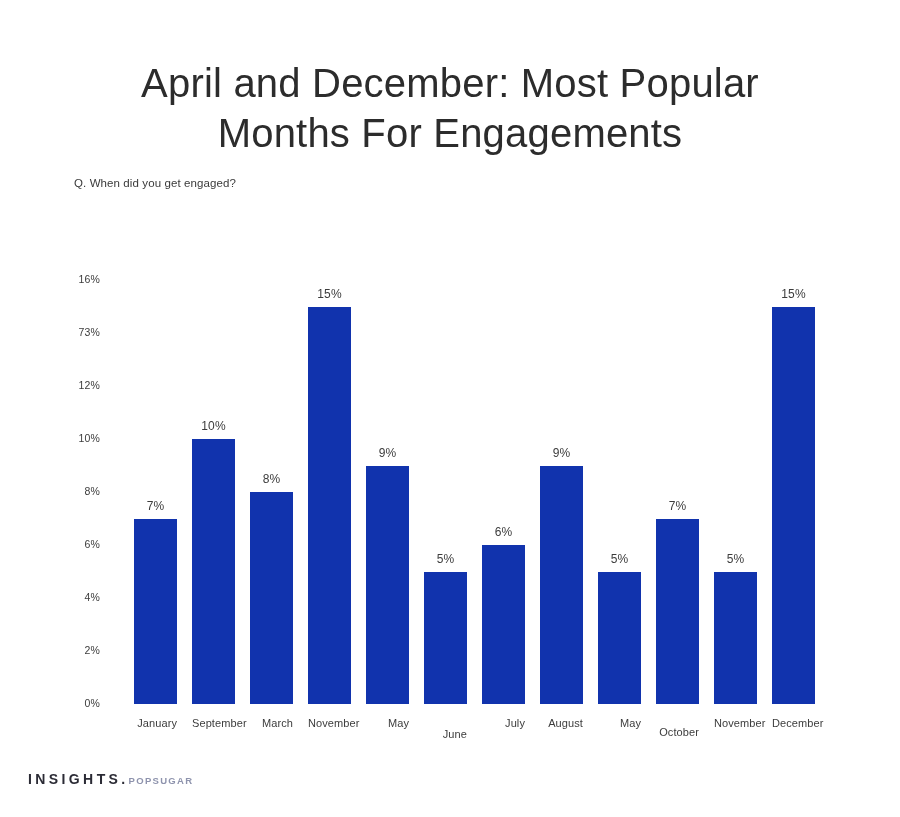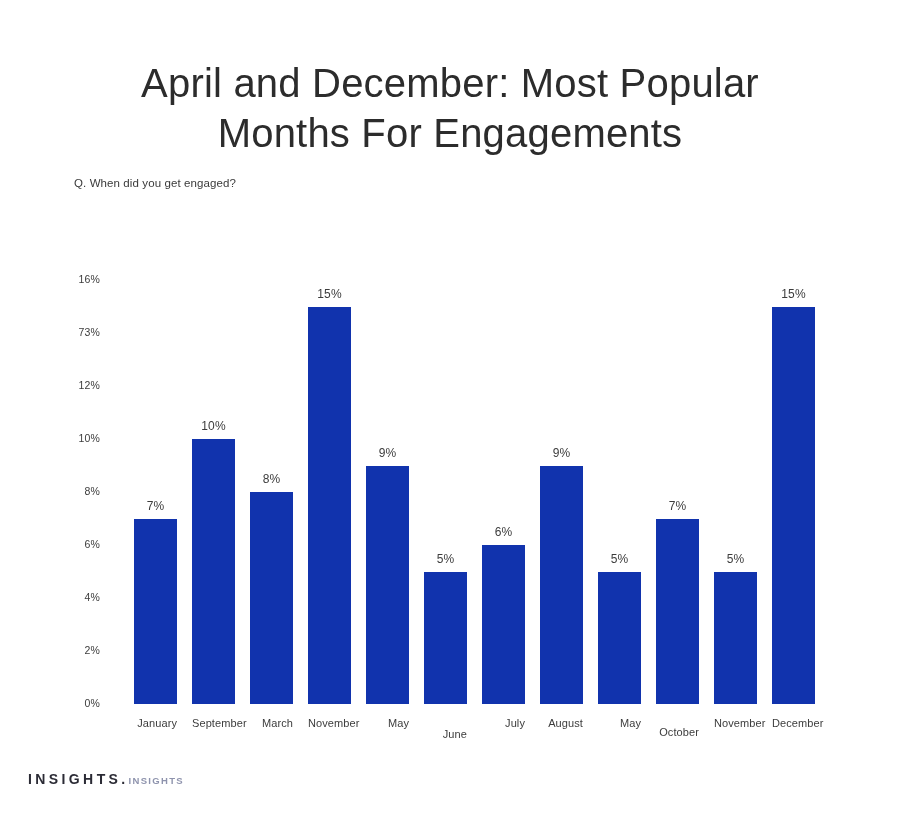--- a/index.html
+++ b/index.html
@@ -187,14 +187,14 @@
       <div class="x-label" style="top: 145.5px;">November</div>
     </div>
     <div class="bar-group" style="left: 772px; width: 43px; top: 306.5px; height: 397.5px; bottom: auto;">
       <div class="bar" style="height: 397.5px; background: rgb(17, 51, 173);"></div>
       <div class="bar-value" style="top: -20px;">15%</div>
       <div class="x-label" style="top: 410.5px;">December</div>
     </div>
   </div>
 
 <div id="footer-logo">
-  <span id="logo-main">INSIGHTS.</span><span id="logo-sub">INSIGHTS</span>
+  <span id="logo-main">INSIGHTS.</span><span id="logo-sub">POPSUGAR</span>
 </div>
 
 </body></html>

